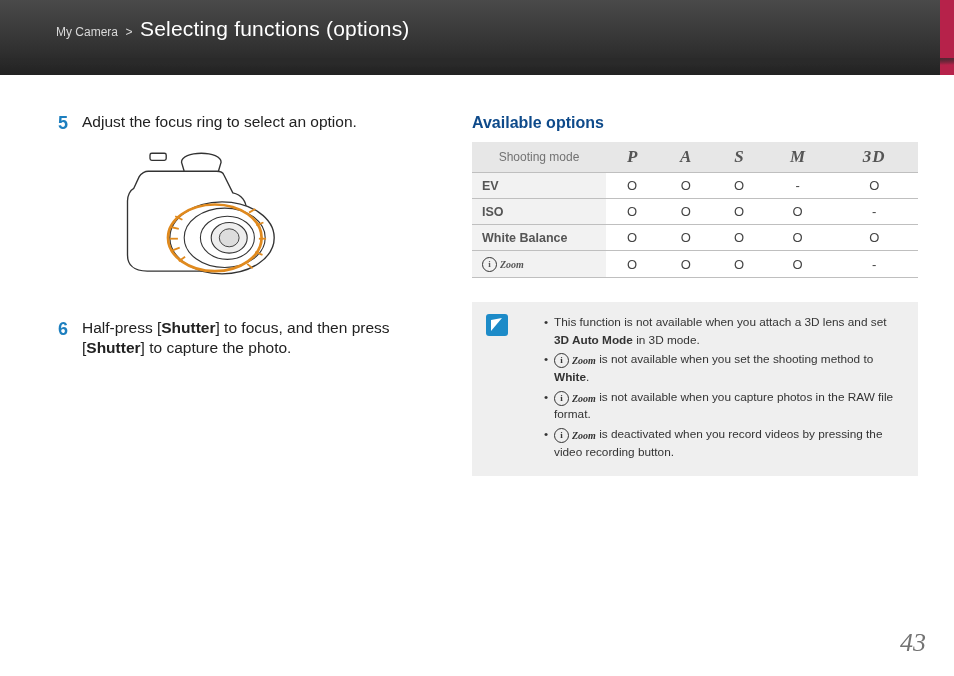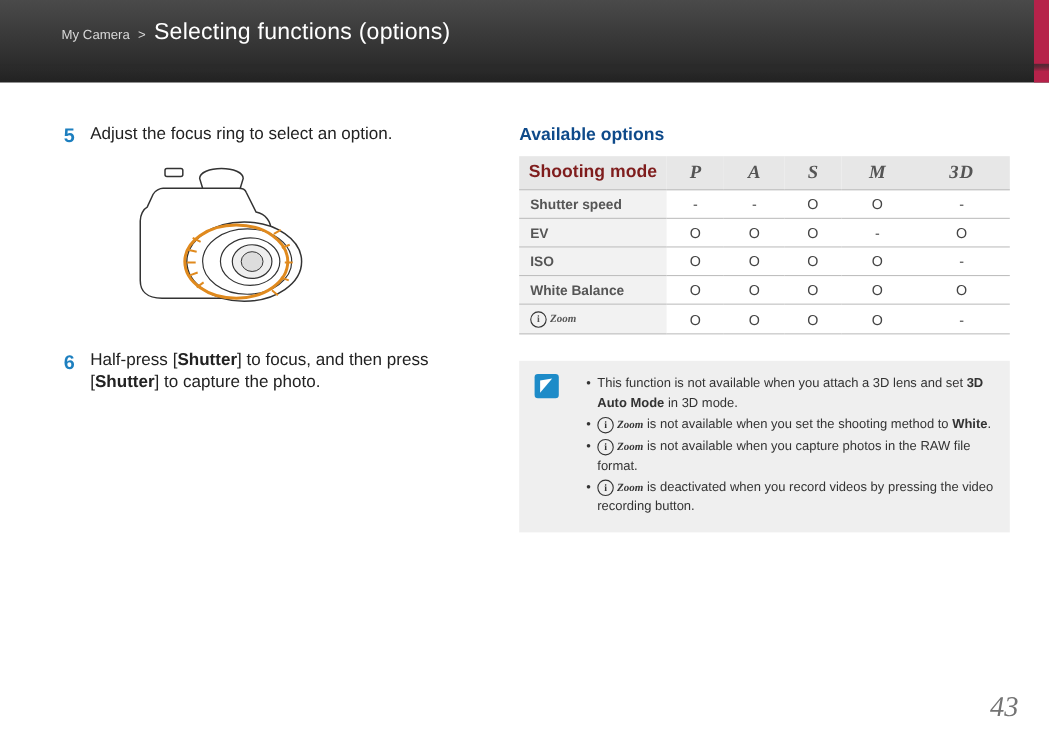--- a/index.html
+++ b/index.html
@@ -22,30 +22,30 @@
   .step-txt{font-size:15.5px;line-height:1.35}
   .bullet{font-size:13.5px;line-height:1.4;margin:4px 0 6px 30px;position:relative;padding-left:12px}
   .bullet::before{content:"•";position:absolute;left:0;top:0;color:#333}
 
   .camera{margin:10px 0 18px 60px;width:180px;height:155px}
 
   .heading{font-size:16px;font-weight:700;color:#0e4a8a;margin:0 0 10px}
 
   table.opts{width:100%;border-collapse:collapse;font-size:13px}
   table.opts th,table.opts td{border-bottom:1px solid #bfbfbf;padding:5px 4px;text-align:center}
-  table.opts thead th{background:#e7e7e7;color:#7f1d1d;font-weight:700;font-size:16px}
+  table.opts thead th{background:#e7e7e7;color:#737373;font-weight:400;font-size:12px}
   table.opts thead th.mode{font-family:"Times New Roman",serif;font-style:italic;font-size:17px;color:#555;font-weight:700}
   table.opts tbody th{background:#f2f2f2;text-align:left;padding-left:10px;color:#555;font-weight:700;font-size:12.5px;width:120px}
   table.opts tbody td{color:#444}
   table.opts .threeD{font-family:Arial,sans-serif;font-style:normal;font-size:11px;letter-spacing:1px}
   .izoom-label{display:inline-flex;align-items:center;gap:3px}
   .izoom-i{display:inline-block;width:13px;height:13px;border:1.2px solid #333;border-radius:50%;font:700 9px/12px serif;text-align:center}
   .izoom-txt{font-family:"Times New Roman",serif;font-weight:700;font-style:italic;font-size:10px}
 
-  .note{margin-top:24px;background:#efefef;padding:10px 14px 12px 14px;display:flex;gap:13px;font-size:11.8px;line-height:1.5;color:#333}
+  .note{margin-top:24px;background:#efefef;padding:10px 14px 12px 14px;display:flex;gap:24px;font-size:11.8px;line-height:1.5;color:#333}
   .note-icon{flex:none;width:22px;height:22px;background:#1d8bc8;border-radius:3px;position:relative;margin-top:2px}
   .note-icon::before{content:"";position:absolute;left:5px;top:5px;width:0;height:0;border-left:11px solid #fff;border-top:0;border-bottom:11px solid transparent;transform:skewY(-10deg)}
   .note ul{margin:0;padding-left:12px;list-style:none}
   .note li{position:relative;padding-left:10px;margin:2px 0}
   .note li::before{content:"•";position:absolute;left:0;top:0}
   .note li b{font-weight:700}
 
   .pagenum{position:absolute;right:28px;bottom:18px;font-family:"Times New Roman",serif;font-style:italic;font-size:26px;color:#737373}
 </style>
 </head>
@@ -117,28 +117,20 @@
             <th>Shooting mode</th>
             <th class="mode">P</th>
             <th class="mode">A</th>
             <th class="mode">S</th>
             <th class="mode">M</th>
             <th class="mode threeD">3D</th>
           </tr>
         </thead>
         <tbody id="opts-body">
             <tr>
-              <th>Shutter speed</th>
-              <td>-</td>
-              <td>-</td>
-              <td>O</td>
-              <td>O</td>
-              <td>-</td>
-            </tr>
-            <tr>
               <th>EV</th>
               <td>O</td>
               <td>O</td>
               <td>O</td>
               <td>-</td>
               <td>O</td>
             </tr>
             <tr>
               <th>ISO</th>
               <td>O</td>

